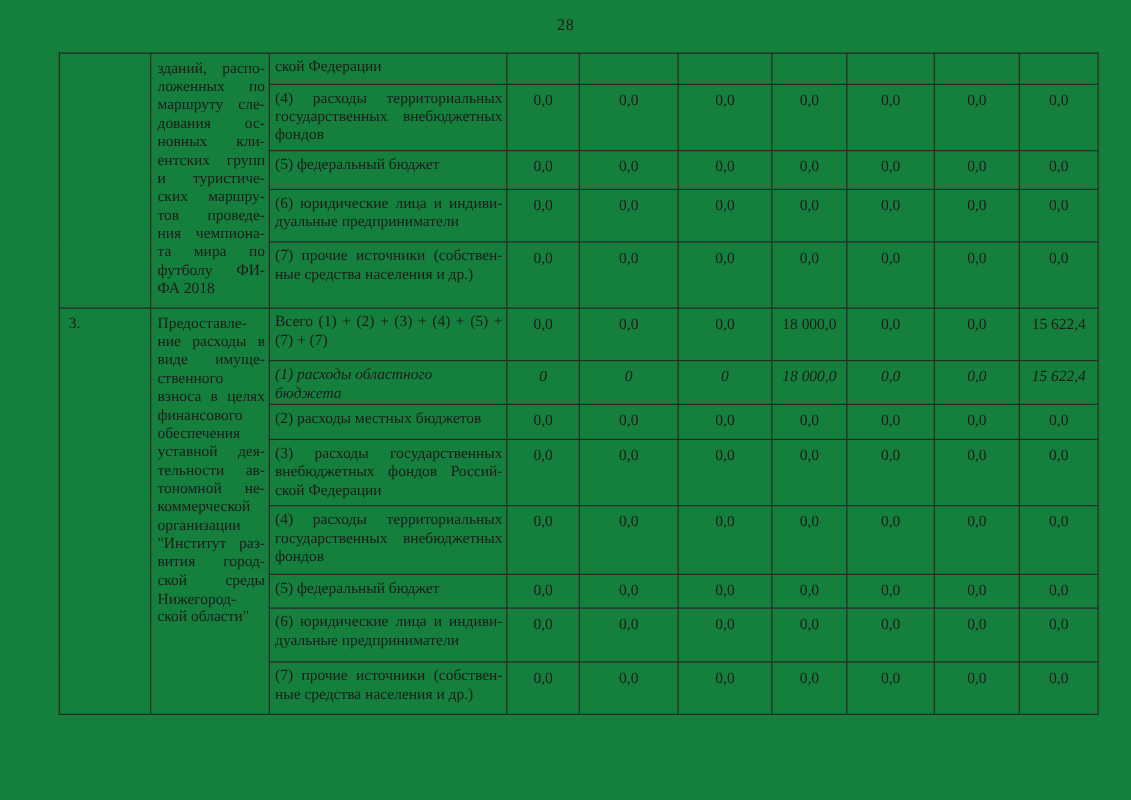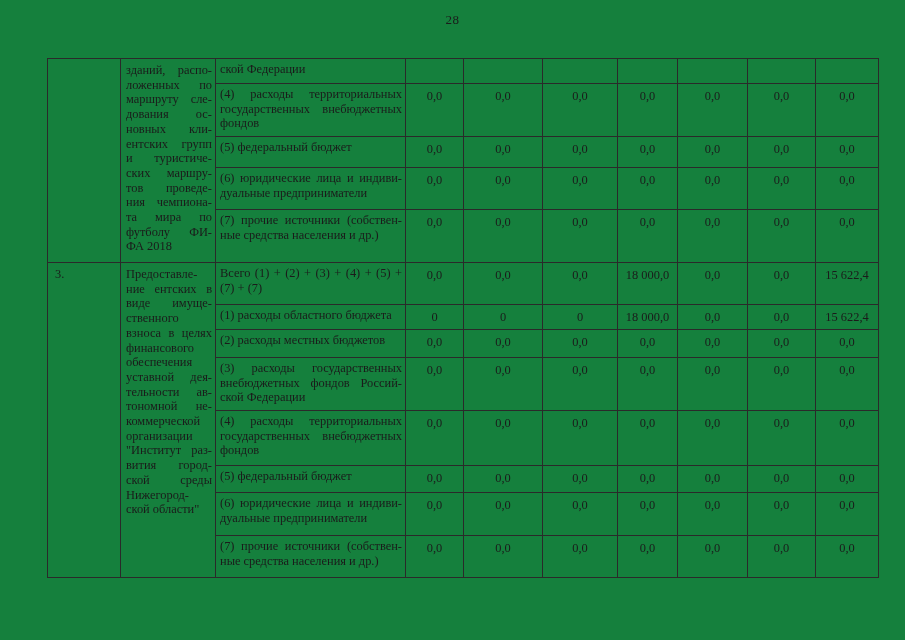--- a/index.html
+++ b/index.html
@@ -18,21 +18,21 @@
   }
   .page-number {
     position: absolute;
     top: 12px; left: 0; width: 100%;
     text-align: center;
     font-size: 13px;
     letter-spacing: 0.5px;
   }
   table.doc {
     position: absolute;
-    left: 47px; top: 58px;
+    left: 47px; top: 42px;
     width: 831px;
     border-collapse: collapse;
     table-layout: fixed;
   }
   td {
     border: 1px solid #2a2a2a;
     vertical-align: top;
     font-size: 12.4px;
     line-height: 14.7px;
     padding: 3px 4px;
@@ -141,21 +141,21 @@
           <td class="value">0,0</td>
           <td class="value">0,0</td>
           <td class="value">0,0</td>
           <td class="value">0,0</td>
           <td class="value">0,0</td>
         </tr>
         <tr style="height: 42px;">
           <td class="num" rowspan="8">3.</td>
           <td class="name" rowspan="8">
             <div class="jl">Предоставле-</div>
-            <div class="jl">ние ентских в</div>
+            <div class="jl">ние расходы в</div>
             <div class="jl">виде имуще-</div>
             <div class="jl">ственного</div>
             <div class="jl">взноса в целях</div>
             <div class="jl">финансового</div>
             <div class="jl">обеспечения</div>
             <div class="jl">уставной дея-</div>
             <div class="jl">тельности ав-</div>
             <div class="jl">тономной не-</div>
             <div class="jl">коммерческой</div>
             <div class="jl">организации</div>
@@ -170,21 +170,21 @@
             <div class="jl last">(7) + (7)</div>
           </td>
           <td class="value">0,0</td>
           <td class="value">0,0</td>
           <td class="value">0,0</td>
           <td class="value">18 000,0</td>
           <td class="value">0,0</td>
           <td class="value">0,0</td>
           <td class="value">15 622,4</td>
         </tr>
-        <tr style="height: 25px;">
+        <tr style="height: 25px; font-style: italic;">
           <td class="label">
             <div class="jl last">(1) расходы областного бюджета</div>
           </td>
           <td class="value">0</td>
           <td class="value">0</td>
           <td class="value">0</td>
           <td class="value">18 000,0</td>
           <td class="value">0,0</td>
           <td class="value">0,0</td>
           <td class="value">15 622,4</td>

